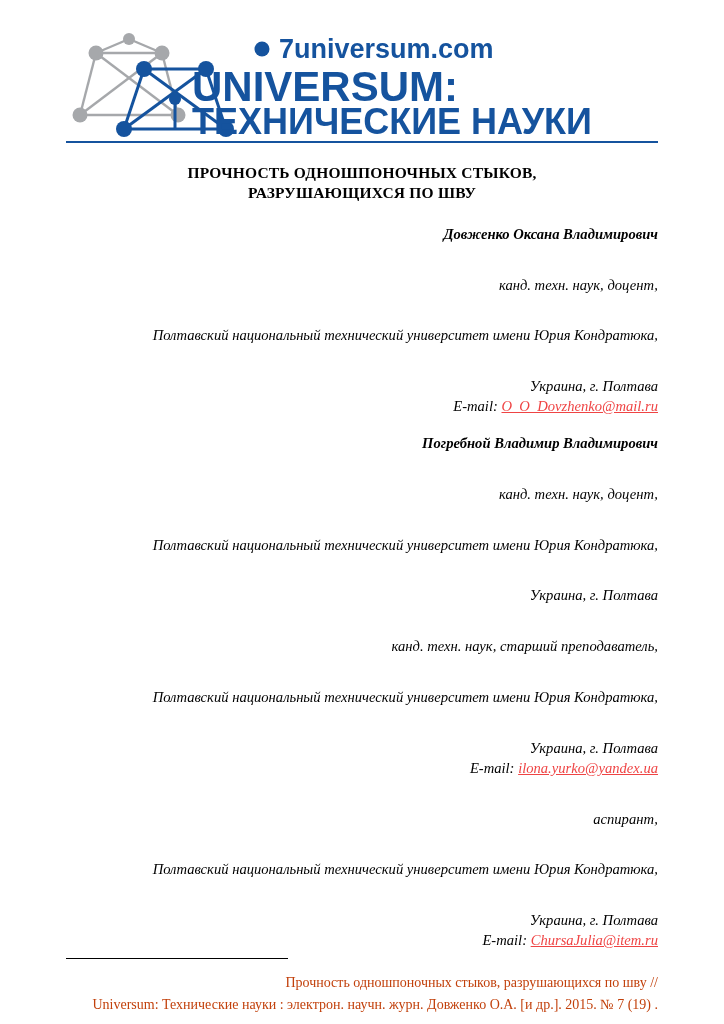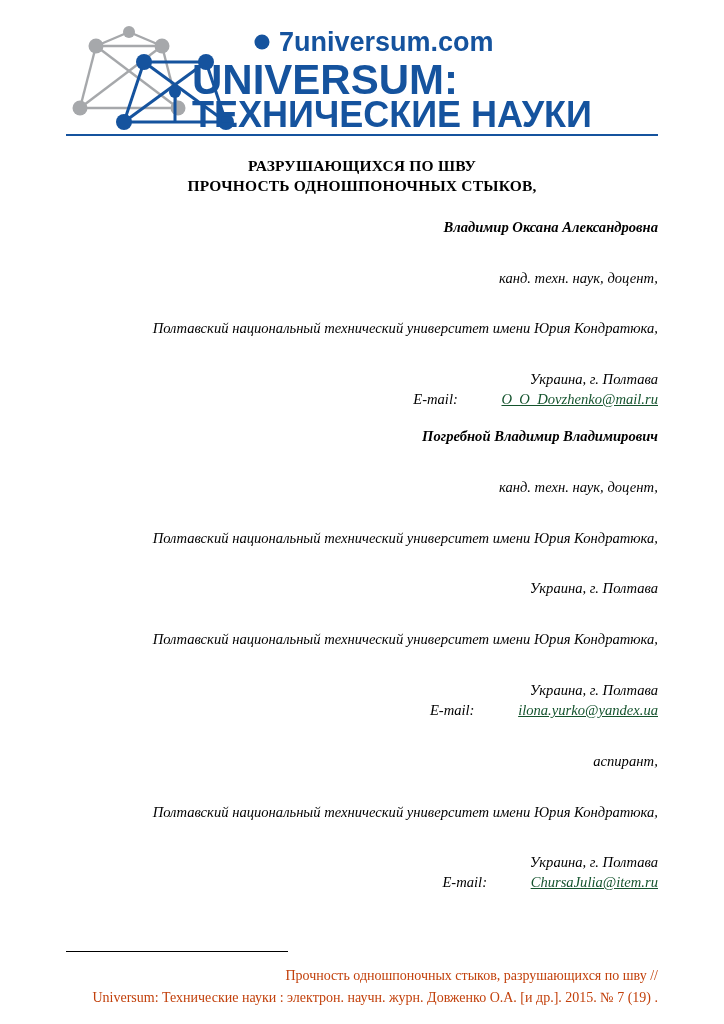--- a/index.html
+++ b/index.html
@@ -20,21 +20,21 @@
     height: 1024px;
     position: relative;
     box-sizing: border-box;
     padding: 0 66px;
   }
 
   
   .masthead {
     position: relative;
     height: 112px;
-    margin-top: 24px;
+    margin-top: 31px;
     text-align: center;
   }
   .masthead-svg {
     display: block;
     width: 592px;
     height: 108px;
   }
   .masthead-rule {
     border-bottom: 2px solid #15539e;
     margin-top: 2px;
@@ -71,23 +71,22 @@
   }
   .author-line {
     display: block;
     margin-top: 31px;
   }
   .email-line {
     display: block;
     font-style: italic;
   }
   .email-link {
-    color: #14532d;
-    font-style: italic;
-    margin-left: 40px;
+    color: #ef4444;
+    font-style: italic;
   }
 
   
   .footer {
     position: absolute;
     left: 66px;
     right: 66px;
     bottom: 38px;
   }
   .footer-rule {
@@ -152,42 +151,43 @@
 
       <text x="213" y="27" font-family="Liberation Sans, sans-serif" font-size="27" font-weight="bold" fill="#15539e">7universum.com</text>
 
       <text x="126" y="70" font-family="Liberation Sans, sans-serif" font-size="42" font-weight="bold" fill="#15539e">UNIVERSUM:</text>
       <text x="126" y="103" font-family="Liberation Sans, sans-serif" font-size="36" font-weight="bold" fill="#15539e">ТЕХНИЧЕСКИЕ НАУКИ</text>
     </svg>
     <div class="masthead-rule"></div>
   </div>
 
   <div class="title">
+    <div>ПРОЧНОСТЬ ОДНОШПОНОЧНЫХ СТЫКОВ,</div>
     <div>РАЗРУШАЮЩИХСЯ ПО ШВУ</div>
-    <div>ПРОЧНОСТЬ ОДНОШПОНОЧНЫХ СТЫКОВ,</div>
   </div>
 
   <div class="authors">
 
     <div class="author-block">
-      <span class="author-name">Владимир Оксана Александровна</span>
+      <span class="author-name">Довженко Оксана Владимирович</span>
       <span class="author-line">канд. техн. наук, доцент,</span>
       <span class="author-line">Полтавский национальный технический университет имени Юрия Кондратюка,</span>
       <span class="author-line">Украина, г. Полтава</span>
       <span class="email-line"><span>E-mail:</span> <a class="email-link" href="#">O_O_Dovzhenko@mail.ru</a></span>
     </div>
 
     <div class="author-block">
       <span class="author-name">Погребной Владимир Владимирович</span>
       <span class="author-line">канд. техн. наук, доцент,</span>
       <span class="author-line">Полтавский национальный технический университет имени Юрия Кондратюка,</span>
       <span class="author-line">Украина, г. Полтава</span>
     </div>
 
     <div class="author-block">
+      <span class="author-line">канд. техн. наук, старший преподаватель,</span>
       <span class="author-line">Полтавский национальный технический университет имени Юрия Кондратюка,</span>
       <span class="author-line">Украина, г. Полтава</span>
       <span class="email-line"><span>E-mail:</span> <a class="email-link" href="#">ilona.yurko@yandex.ua</a></span>
     </div>
 
     <div class="author-block">
       <span class="author-line">аспирант,</span>
       <span class="author-line">Полтавский национальный технический университет имени Юрия Кондратюка,</span>
       <span class="author-line">Украина, г. Полтава</span>
       <span class="email-line"><span>E-mail:</span> <a class="email-link" href="#">ChursaJulia@item.ru</a></span>

